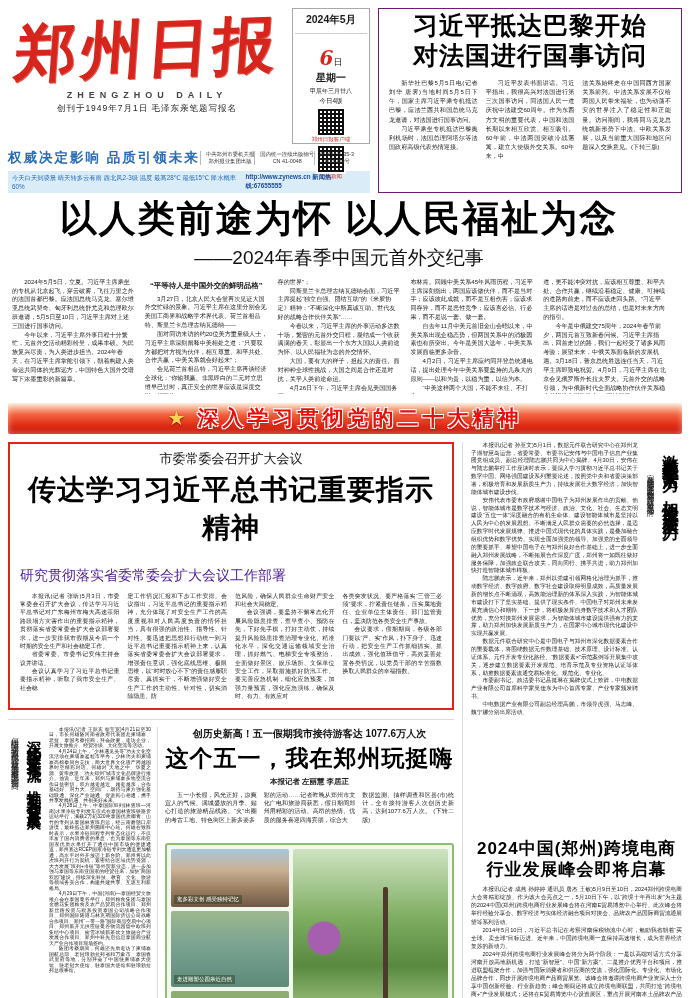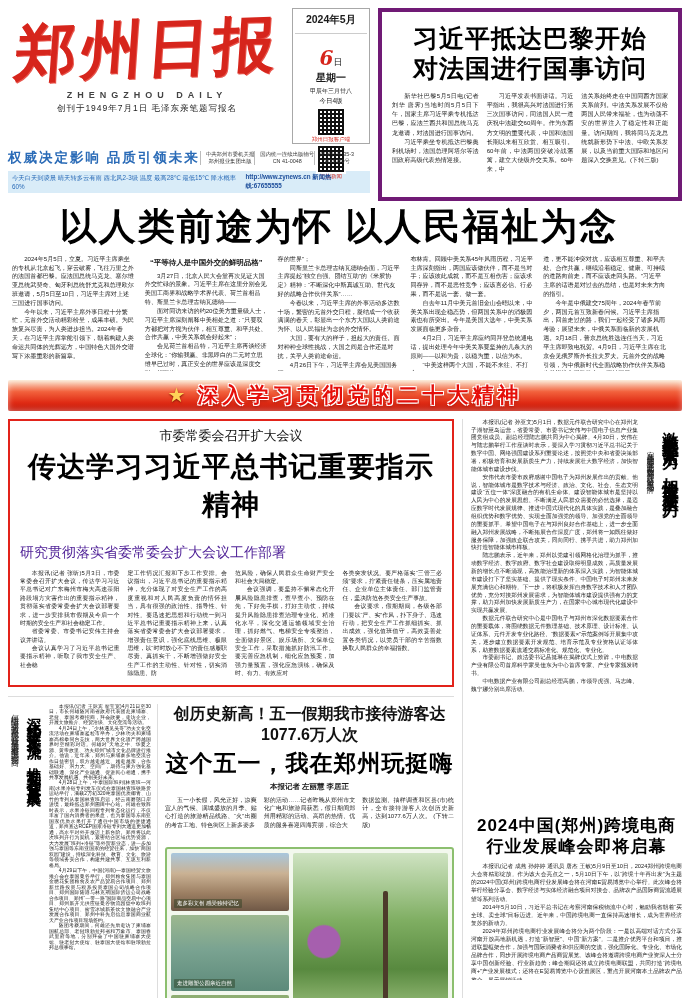--- a/index.html
+++ b/index.html
@@ -33,21 +33,21 @@
       outline:2px solid #fff;}
   .qr-label{font-size:5.5px;color:#d6251c;margin-top:1px;}
   .slogan-row{display:flex;align-items:center;margin-top:5px;}
   .slogan{font-size:13.5px;font-weight:900;color:#2a6bb7;letter-spacing:2px;white-space:nowrap;}
   .mast-meta{font-size:5.4px;line-height:1.35;color:#333;border-left:1px solid #bbb;padding-left:5px;text-align:center;white-space:nowrap;}
   .weather-bar{margin-top:4px;background:#d9ecf8;color:#2a6bb7;font-size:6.3px;
                padding:2px 4px;display:flex;justify-content:space-between;align-items:center;}
   .weather-right{font-weight:bold;color:#1d4e9b;}
 
   
-  .paris-box{flex:1;border:4px solid #701a75;padding:12px 10px 6px 10px;}
+  .paris-box{flex:1;border:1px solid #701a75;padding:2px 10px 6px 10px;}
   .paris-headline{font-size:25px;font-weight:900;text-align:center;line-height:1.18;letter-spacing:1px;color:#000;}
   .paris-body{display:flex;gap:8px;margin-top:8px;height:100px;overflow:hidden;}
   .paris-body .col{flex:1;font-size:6.1px;line-height:1.5;}
 
   
   .main-art{padding:6px 24px 0 12px;text-align:center;}
   .main-headline{font-size:37px;font-weight:900;letter-spacing:2px;line-height:1.1;color:#000;}
   .main-subhead{font-size:19px;font-weight:500;margin-top:5px;color:#111;}
   .main-byline{font-size:8px;font-weight:bold;margin-top:5px;}
   .main-body{display:flex;gap:10px;margin-top:7px;height:116px;overflow:hidden;text-align:left;}
@@ -74,21 +74,21 @@
   .rb-body .col{flex:1;font-size:5.9px;line-height:1.42;}
 
   .bottom-left{display:flex;gap:6px;margin-top:9px;border-top:1px solid #ddd;padding-top:7px;height:366px;}
   .vtext{writing-mode:vertical-rl;text-orientation:upright;}
   .hx-rails{display:flex;flex:0 0 auto;gap:5px;}
   .hx-kicker{font-size:8px;letter-spacing:2px;color:#222;padding-top:4px;}
   .hx-headline{font-size:14.5px;font-weight:900;letter-spacing:3px;color:#000;padding-top:2px;}
   .hx-body{width:102px;flex:0 0 auto;font-size:4.9px;line-height:1.12;overflow:hidden;}
 
   .wuyi-block{flex:1;border-left:1px solid #ddd;padding-left:7px;display:flex;flex-direction:column;}
-  .wy-kicker{font-size:16px;font-weight:bold;text-align:center;color:#111;}
+  .wy-kicker{font-size:10px;font-weight:bold;text-align:center;color:#111;}
   .wy-headline{font-size:23px;font-weight:900;text-align:center;letter-spacing:1px;margin-top:2px;color:#000;}
   .wy-byline{font-size:7.5px;font-weight:bold;text-align:center;margin-top:3px;}
   .wy-body{display:flex;gap:7px;margin-top:4px;height:48px;overflow:hidden;}
   .wy-body .col{flex:1;font-size:6px;line-height:1.4;}
 
   .photo-frame{border:2px solid #8cbf6f;border-radius:3px;margin-top:4px;padding:4px;
                display:flex;gap:4px;height:212px;background:#f3f8ee;}
   .photo{position:relative;border-radius:2px;overflow:hidden;}
   .photo-left{width:118px;flex:0 0 auto;display:flex;flex-direction:column;gap:4px;}
   .photo-1{height:58px;background:linear-gradient(180deg,#a8c7dd 0%,#cab294 35%,#9b7e62 70%,#6f5846 100%);}
@@ -174,20 +174,21 @@
           </div>
         <div class="col">
             <p class="para cont">法关系始终走在中国同西方国家关系前列。中法关系发展不仅给两国人民带来福祉，也为动荡不安的世界注入了稳定性和正能量。访问期间，我将同马克龙总统就新形势下中法、中欧关系发展，以及当前重大国际和地区问题深入交换意见。(下转三版)</p>
           </div>
       </div>
     </div>
   </div>
 
   <div class="main-art">
     <div class="main-headline">以人类前途为怀 以人民福祉为念</div>
+    <div class="main-subhead">——2024年春季中国元首外交纪事</div>
     <div class="main-body justify">
       <div class="col">
           <p class="para">2024年5月5日，立夏。习近平主席乘坐的专机从北京起飞，穿云破雾，飞往万里之外的法国首都巴黎。应法国总统马克龙、塞尔维亚总统武契奇、匈牙利总统舒尤克和总理欧尔班邀请，5月5日至10日，习近平主席对上述三国进行国事访问。</p>
           <p class="para">今年以来，习近平主席外事日程十分繁忙，元首外交活动精彩纷呈，成果丰硕。为民族复兴尽责，为人类进步担当。2024年春天，在习近平主席掌舵引领下，朝着构建人类命运共同体的光辉远方，中国特色大国外交谱写下浓墨重彩的新篇章。</p>
         </div>
       <div class="col">
           <p class="col-subhead">“平等待人是中国外交的鲜明品格”</p>
           <p class="para">3月27日，北京人民大会堂再次见证大国外交忙碌的景象。习近平主席在这里分别会见美国工商界和战略学术界代表、荷兰首相吕特、斯里兰卡总理古纳瓦德纳——</p>
           <p class="para">面对同访来访的约20位美方重量级人士，习近平主席深刻阐释中美相处之道：“只要双方都把对方视为伙伴，相互尊重、和平共处、合作共赢，中美关系就会好起来”；</p>
           <p class="para">会见荷兰首相吕特，习近平主席再谈经济全球化：“你输我赢、非黑即白的二元对立思维早已过时，真正安全的世界应该是深度交融、相互依</p>

